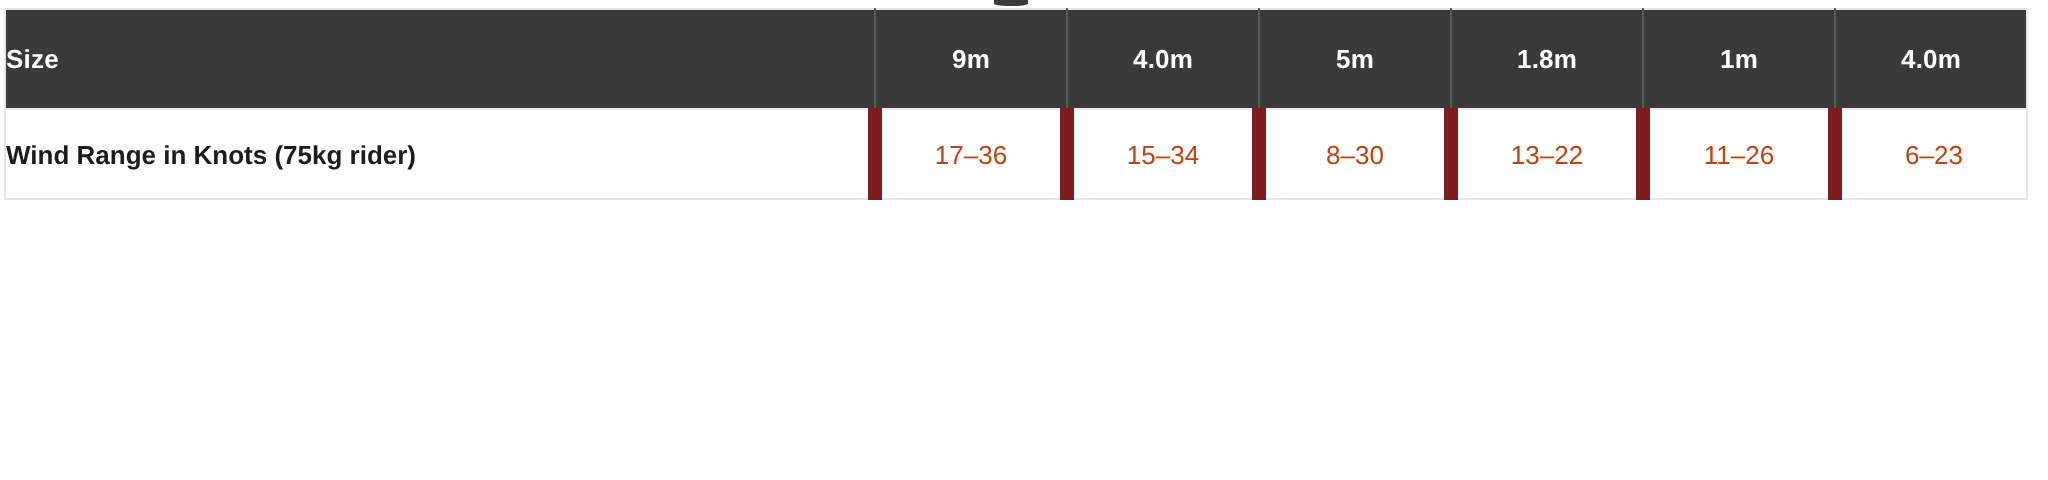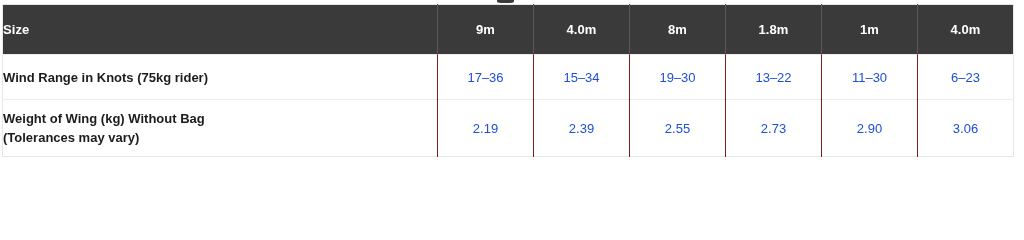--- a/index.html
+++ b/index.html
@@ -64,40 +64,40 @@
     text-align: left;
     padding-left: 13px;
   }
   th.col-val {
     text-align: center;
     width: 95px;
   }
 
   table.spec-table tbody td {
     border-top: 1px solid #ececec;
-    border-right: 1px solid #7f1d1d;
+    border-right: 7px solid #7f1d1d;
     background: #ffffff;
     padding: 0;
   }
   table.spec-table tbody td:last-child {
     border-right: none;
   }
 
   td.row-label {
     text-align: left;
     padding-left: 13px;
     padding-right: 10px;
     color: #1c1c1c;
     font-size: 13px;
     font-weight: bold;
     line-height: 19px;
   }
   td.row-value {
     text-align: center;
-    color: #1d4ed8;
+    color: #c2410c;
     font-size: 13px;
     font-weight: normal;
     width: 95px;
   }
 
   tr.row-wind td { height: 44px; }
   tr.row-weight td { height: 56px; }
 </style>
 </head>
 <body>
@@ -106,50 +106,38 @@
 
   <div class="clipped-heading-remnant"></div>
 
   <div class="table-wrap">
     <table class="spec-table">
       <thead>
         <tr>
           <th class="col-size">Size</th>
           <th class="col-val">9m</th>
           <th class="col-val">4.0m</th>
-          <th class="col-val">8m</th>
+          <th class="col-val">5m</th>
           <th class="col-val">1.8m</th>
           <th class="col-val">1m</th>
           <th class="col-val">4.0m</th>
         </tr>
       </thead>
       <tbody>
 
         <tr class="row-wind">
           <td class="row-label">
             <span>Wind Range in Knots (75kg rider)</span>
           </td>
           <td class="row-value">17–36</td>
           <td class="row-value">15–34</td>
-          <td class="row-value">19–30</td>
+          <td class="row-value">8–30</td>
           <td class="row-value">13–22</td>
-          <td class="row-value">11–30</td>
+          <td class="row-value">11–26</td>
           <td class="row-value">6–23</td>
         </tr>
 
-        <tr class="row-weight">
-          <td class="row-label">
-            <div>Weight of Wing (kg) Without Bag</div>
-            <div>(Tolerances may vary)</div>
-          </td>
-          <td class="row-value">2.19</td>
-          <td class="row-value">2.39</td>
-          <td class="row-value">2.55</td>
-          <td class="row-value">2.73</td>
-          <td class="row-value">2.90</td>
-          <td class="row-value">3.06</td>
-        </tr>
 
       </tbody>
     </table>
   </div>
 
 </div>
 
 </body></html>

